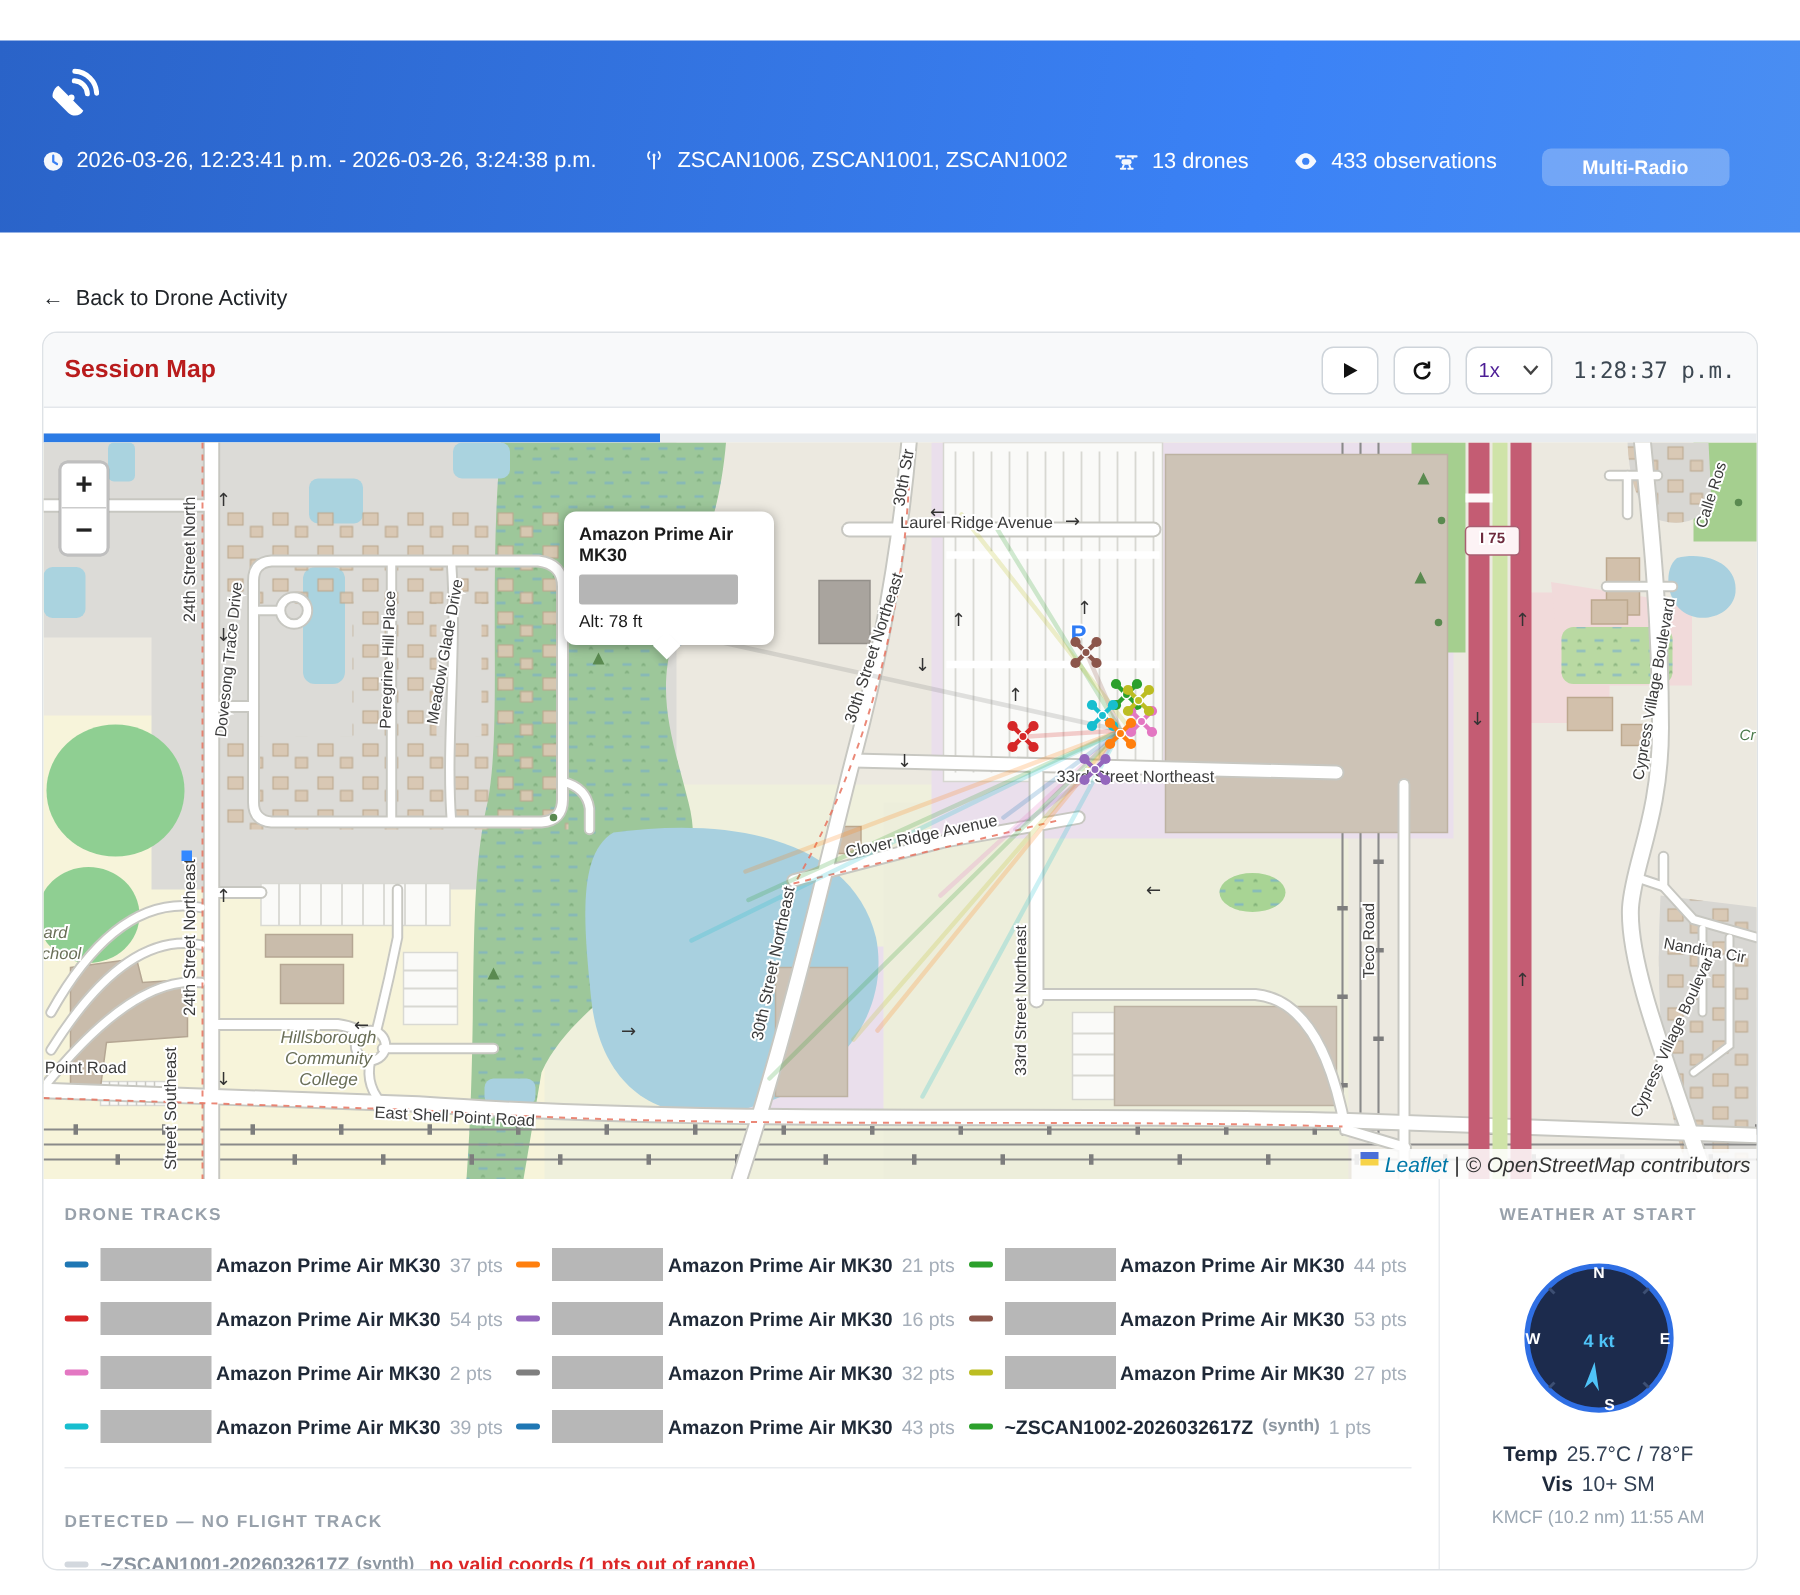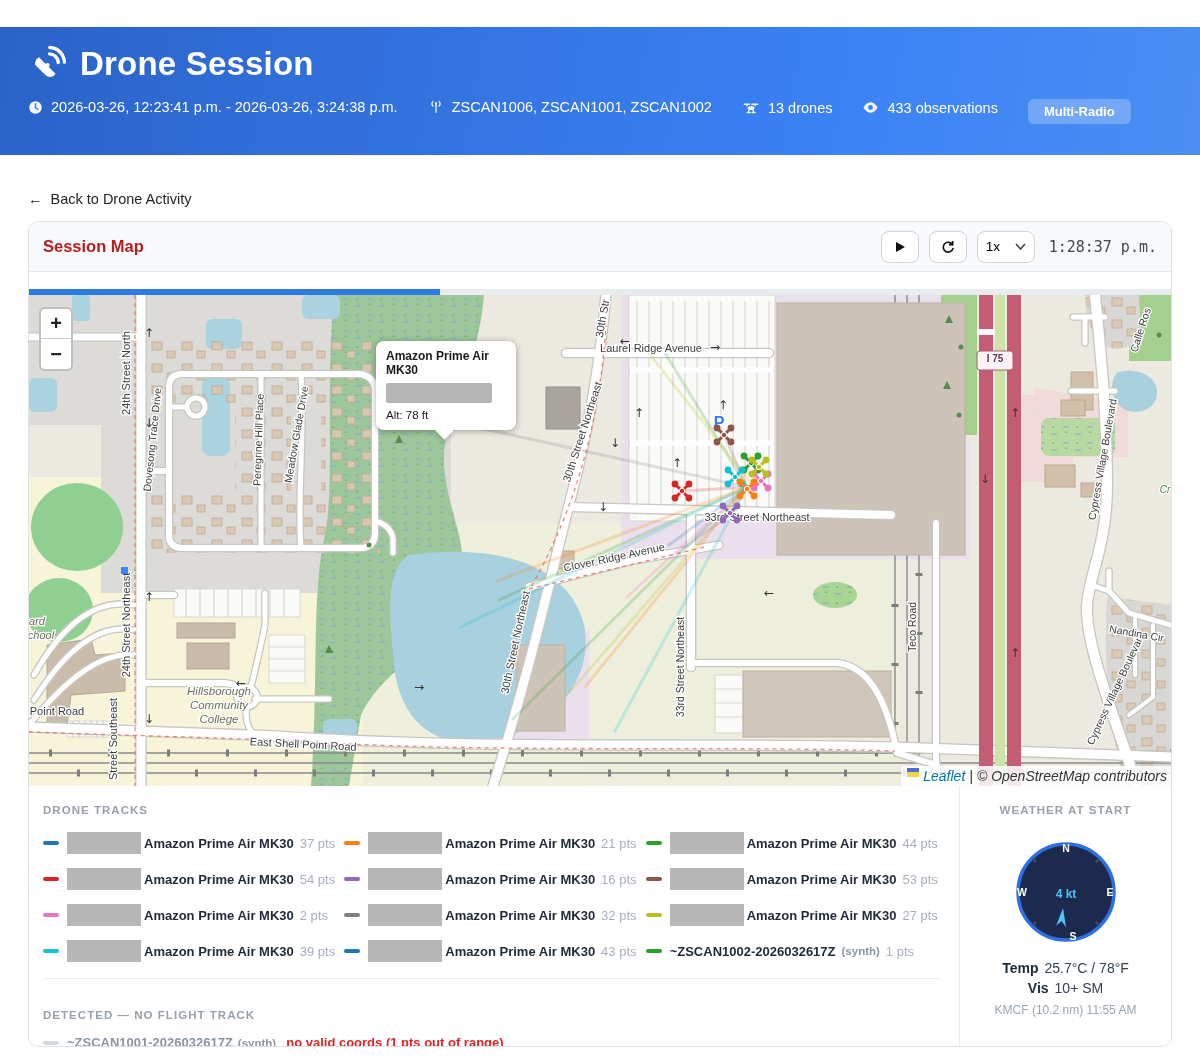--- a/index.html
+++ b/index.html
@@ -16,21 +16,21 @@
     color: #fff; padding: 18px 28px 0 28px;
   }
   .banner-title-row { display: flex; align-items: center; gap: 14px; }
   .banner-title-row h1 { font-size: 33px; font-weight: 800; letter-spacing: .2px; }
   .dish-icon svg { display: block; }
   .banner-meta { display: flex; align-items: flex-start; gap: 30px; margin-top: 16px; font-size: 14.5px; font-weight: 500; }
   .meta-item { display: flex; align-items: center; gap: 8px; white-space: nowrap; }
   .meta-item svg { display: block; opacity: .95; }
   .badge {
     background: rgba(255,255,255,.25); border-radius: 6px;
-    padding: 5px 16px; font-size: 13px; font-weight: 700;
+    padding: 5px 27px; font-size: 13px; font-weight: 700;
   }
   
   .back { display: inline-flex; gap: 8px; align-items: center; margin: 36px 28px 14px 28px; font-size: 14.5px; font-weight: 500; color: #212529; text-decoration: none; cursor: pointer; }
   
   .card {
     margin: 0 28px; width: 1144px; height: 826px;
     border: 1px solid #dee2e6; border-radius: 10px;
     overflow: hidden; background: #fff;
   }
   .card-header {
@@ -41,21 +41,21 @@
   .card-title { font-size: 16.5px; font-weight: 700; color: #b91c1c; }
   .controls { display: flex; align-items: center; gap: 10px; }
   .btn {
     width: 38px; height: 32px; background: #fff; border: 1px solid #ced4da;
     border-radius: 8px; display: flex; align-items: center; justify-content: center;
     cursor: pointer;
   }
   .speed-select {
     width: 58px; height: 32px; background: #fff; border: 1px solid #ced4da;
     border-radius: 8px; display: flex; align-items: center; justify-content: space-between;
-    padding: 0 8px; font-size: 13.5px; color: #000000; cursor: pointer;
+    padding: 0 8px; font-size: 13.5px; color: #4c1d95; cursor: pointer;
   }
   .clock-readout { font-family: "DejaVu Sans Mono", monospace; font-size: 15px; color: #3d4852; margin-left: 4px; }
   .gap-strip { height: 17px; background: #fff; }
   .progress { height: 6px; background: #e9ecef; position: relative; }
   .progress-bar { position: absolute; left: 0; top: 0; bottom: 0; background: #2c7be5; }
   
   .map { position: relative; width: 1144px; height: 491px; background: #ece9e0; cursor: grab; }
   .map svg.base { position: absolute; inset: 0; }
   .zoomctl {
     position: absolute; left: 10px; top: 12px; width: 34px;
@@ -115,21 +115,20 @@
 <div class="banner">
   <div class="banner-title-row">
     <span class="dish-icon">
       <svg width="38" height="38" viewBox="0 0 24 24">
         <path d="M4.6 12.6 L11 19 C13.2 21.1 16.4 20.2 17.4 18.2 L6.9 7.7 C4.9 8.7 4 11.9 4.6 12.6 Z" fill="#fff"></path>
         <circle cx="12.4" cy="12.7" r="1.3" fill="#fff"></circle>
         <path d="M13.6 5.6 a5.8 5.8 0 0 1 5.5 5.5" stroke="#fff" fill="none" stroke-width="2.1" stroke-linecap="round"></path>
         <path d="M13.8 1.6 a9.6 9.6 0 0 1 9.2 9.2" stroke="#fff" fill="none" stroke-width="2.1" stroke-linecap="round"></path>
       </svg>
     </span>
-    <h1>Drone Session</h1>
   </div>
   <div class="banner-meta">
     <span class="meta-item">
       <svg width="15" height="15" viewBox="0 0 24 24">
         <circle cx="12" cy="12" r="10" fill="#fff"></circle>
         <path d="M12 6v6.5l4 2.5" stroke="#3b82f6" stroke-width="2.4" fill="none" stroke-linecap="round"></path>
       </svg>
       <span>2026-03-26, 12:23:41 p.m. - 2026-03-26, 3:24:38 p.m.</span>
     </span>
     <span class="meta-item">

